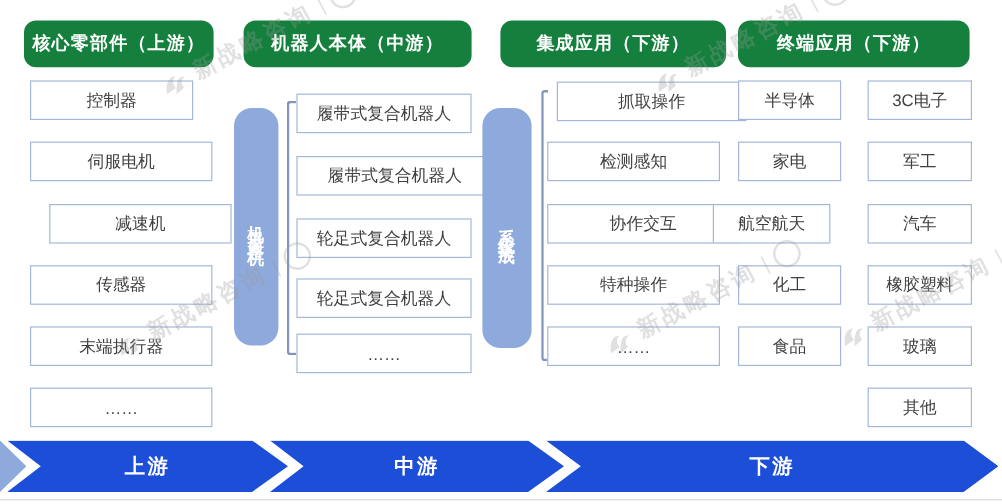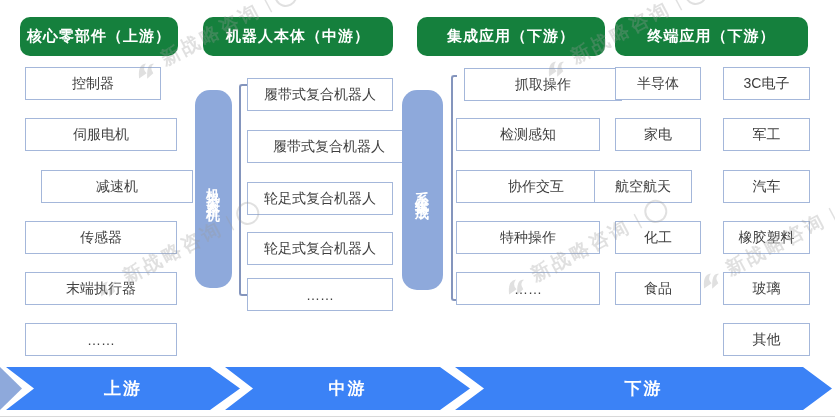--- a/index.html
+++ b/index.html
@@ -27,21 +27,21 @@
     writing-mode:vertical-rl;text-orientation:upright;letter-spacing:5px;line-height:1;
     z-index:2;
   }
   
   .bracket{
     position:absolute;border:2px solid #8495BD;border-right:none;
     border-radius:3px 0 0 3px;box-sizing:border-box;z-index:1;
   }
   
   .arrow{
-    position:absolute;top:367px;height:43px;background:#3b82f6;color:#fff;
+    position:absolute;top:367px;height:43px;background:#1d4ed8;color:#fff;
     font-weight:bold;font-size:17px;display:flex;align-items:center;justify-content:center;
     letter-spacing:2px;z-index:2;
   }
   .chev0{
     position:absolute;left:0;top:367px;width:22px;height:43px;background:#8EA9DB;
     clip-path:polygon(0 0,100% 50%,0 100%);z-index:2;
   }
   .baseline{position:absolute;left:0;top:416px;width:835px;height:1px;background:#d9d9d9;}
   
   .wm{

